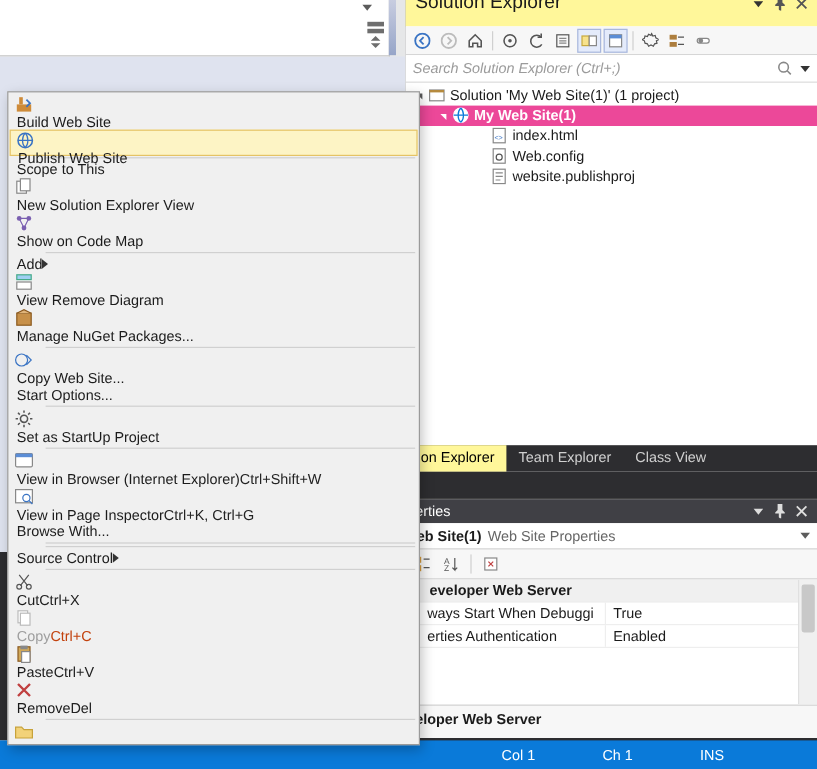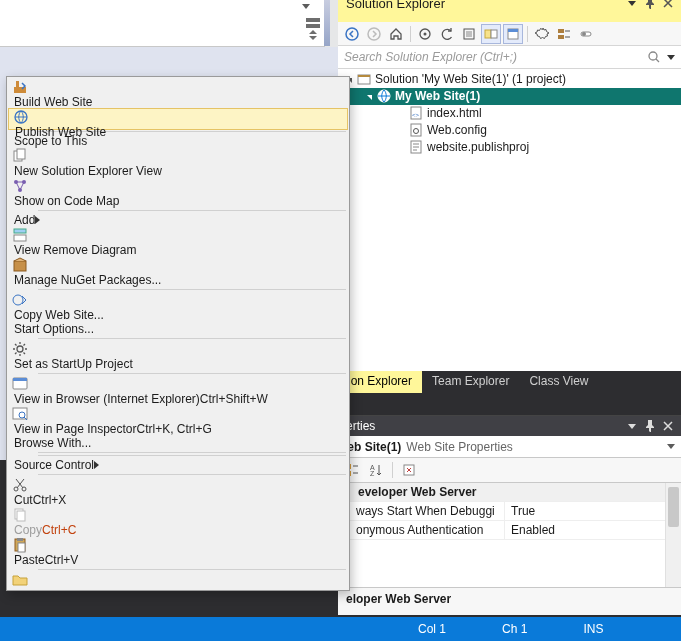--- a/index.html
+++ b/index.html
@@ -83,21 +83,21 @@
     left:0; top:0; right:0;
     height:393px;
     background:#fff;
     display:flex; flex-direction:column;
   }
   .panel-title{
     height:22px;
     background:#fff79a;
     display:flex; align-items:center;
     padding:0 4px 16px 8px;
-    font-size:13px;
+    font-size:16px;
   }
   .panel-title .t-txt{flex:1;}
   .wbtn{width:18px;height:18px;display:flex;align-items:center;justify-content:center;cursor:default;}
   .se-toolbar{
     height:24px;
     background:#f7f7f7;
     border-bottom:1px solid #d6d6d6;
     display:flex; align-items:center; padding:0 4px; gap:2px;
   }
   .tb-sep{width:1px;height:16px;background:#d0d0d0;margin:0 2px;}
@@ -114,21 +114,21 @@
     flex:1; overflow:auto; background:#fff; padding-top:2px;
   }
   .tree-item{
     display:flex; align-items:flex-start;
     height:17px; line-height:17px;
     padding-left:4px;
     font-size:12px;
     white-space:nowrap;
   }
   .tree-item.sel{
-    background:#0f766e; color:#fff;
+    background:#ec4899; color:#fff;
   }
   .tw-arrow{width:14px;text-align:center;color:#595959;}
   .tree-item.sel .tw-arrow{color:#fff;}
   .tr-ico{width:16px;height:16px;margin-right:3px;display:flex;align-items:center;justify-content:center;}
   .tr-ico svg{display:block;}
   .indent1{padding-left:24px;}
   .indent2{padding-left:56px;}
 
   .se-tabs{
     height:22px;
@@ -321,20 +321,25 @@
           <rect x="5" y="4" width="8" height="10" fill="#fff" stroke="#bbb"></rect>
         </svg>
       </span><span class="ctx-label">Copy</span><span class="ctx-short">Ctrl+C</span><span class="ctx-sub"></span></div>
     <div class="ctx-item"><span class="ctx-icon">
         <svg width="16" height="16" viewBox="0 0 16 16">
           <rect x="3" y="2" width="10" height="12" fill="#d0a85a" stroke="#8b5a20"></rect>
           <rect x="5" y="1" width="6" height="3" fill="#888"></rect>
           <rect x="6" y="6" width="7" height="9" fill="#fff" stroke="#888"></rect>
         </svg>
       </span><span class="ctx-label">Paste</span><span class="ctx-short">Ctrl+V</span><span class="ctx-sub"></span></div>
+    <div class="ctx-item"><span class="ctx-icon">
+        <svg width="16" height="16" viewBox="0 0 16 16">
+          <path d="M3 3l10 10M13 3L3 13" stroke="#c04040" stroke-width="2"></path>
+        </svg>
+      </span><span class="ctx-label">Remove</span><span class="ctx-short">Del</span><span class="ctx-sub"></span></div>
     <div class="sep"></div>
     <div class="ctx-item"><span class="ctx-icon">
         <svg width="16" height="16" viewBox="0 0 16 16">
           <path d="M1 4h5l2 2h7v7H1z" fill="#f2d279" stroke="#c7a23a"></path>
         </svg>
       </span><span class="ctx-short"></span><span class="ctx-sub"></span></div>
   </div>
 
 <div class="right-area">
 
@@ -545,21 +550,21 @@
             <span class="pg-icon">▾</span>
             <span class="pg-name" style="flex:1">eveloper Web Server</span>
           </div>
           <div class="pg-row">
             <span class="pg-icon"></span>
             <span class="pg-name">ways Start When Debuggi</span>
             <span class="pg-val">True</span>
           </div>
           <div class="pg-row">
             <span class="pg-icon"></span>
-            <span class="pg-name">onymous Authentication</span>
+            <span class="pg-name">erties Authentication</span>
             <span class="pg-val">Enabled</span>
           </div>
         </div>
       <div class="prop-scroll">
           <div class="thumb"></div>
         </div>
     </div>
     <div class="prop-desc">
       <span>eloper Web Server</span>
     </div>

